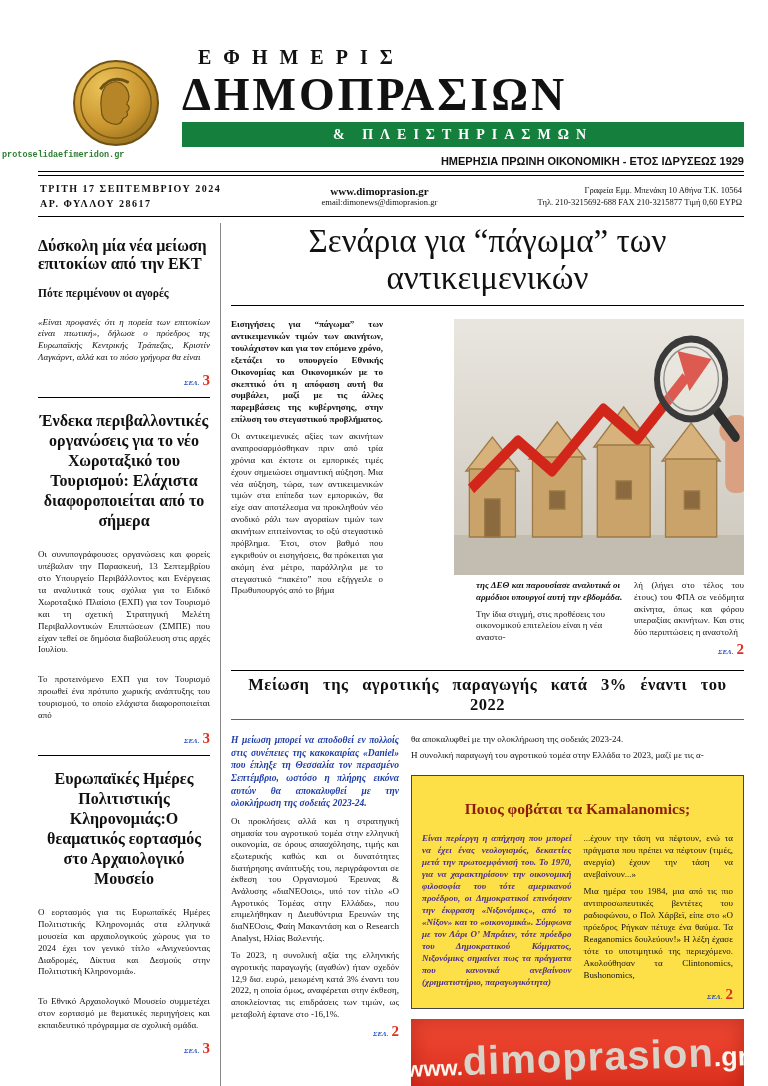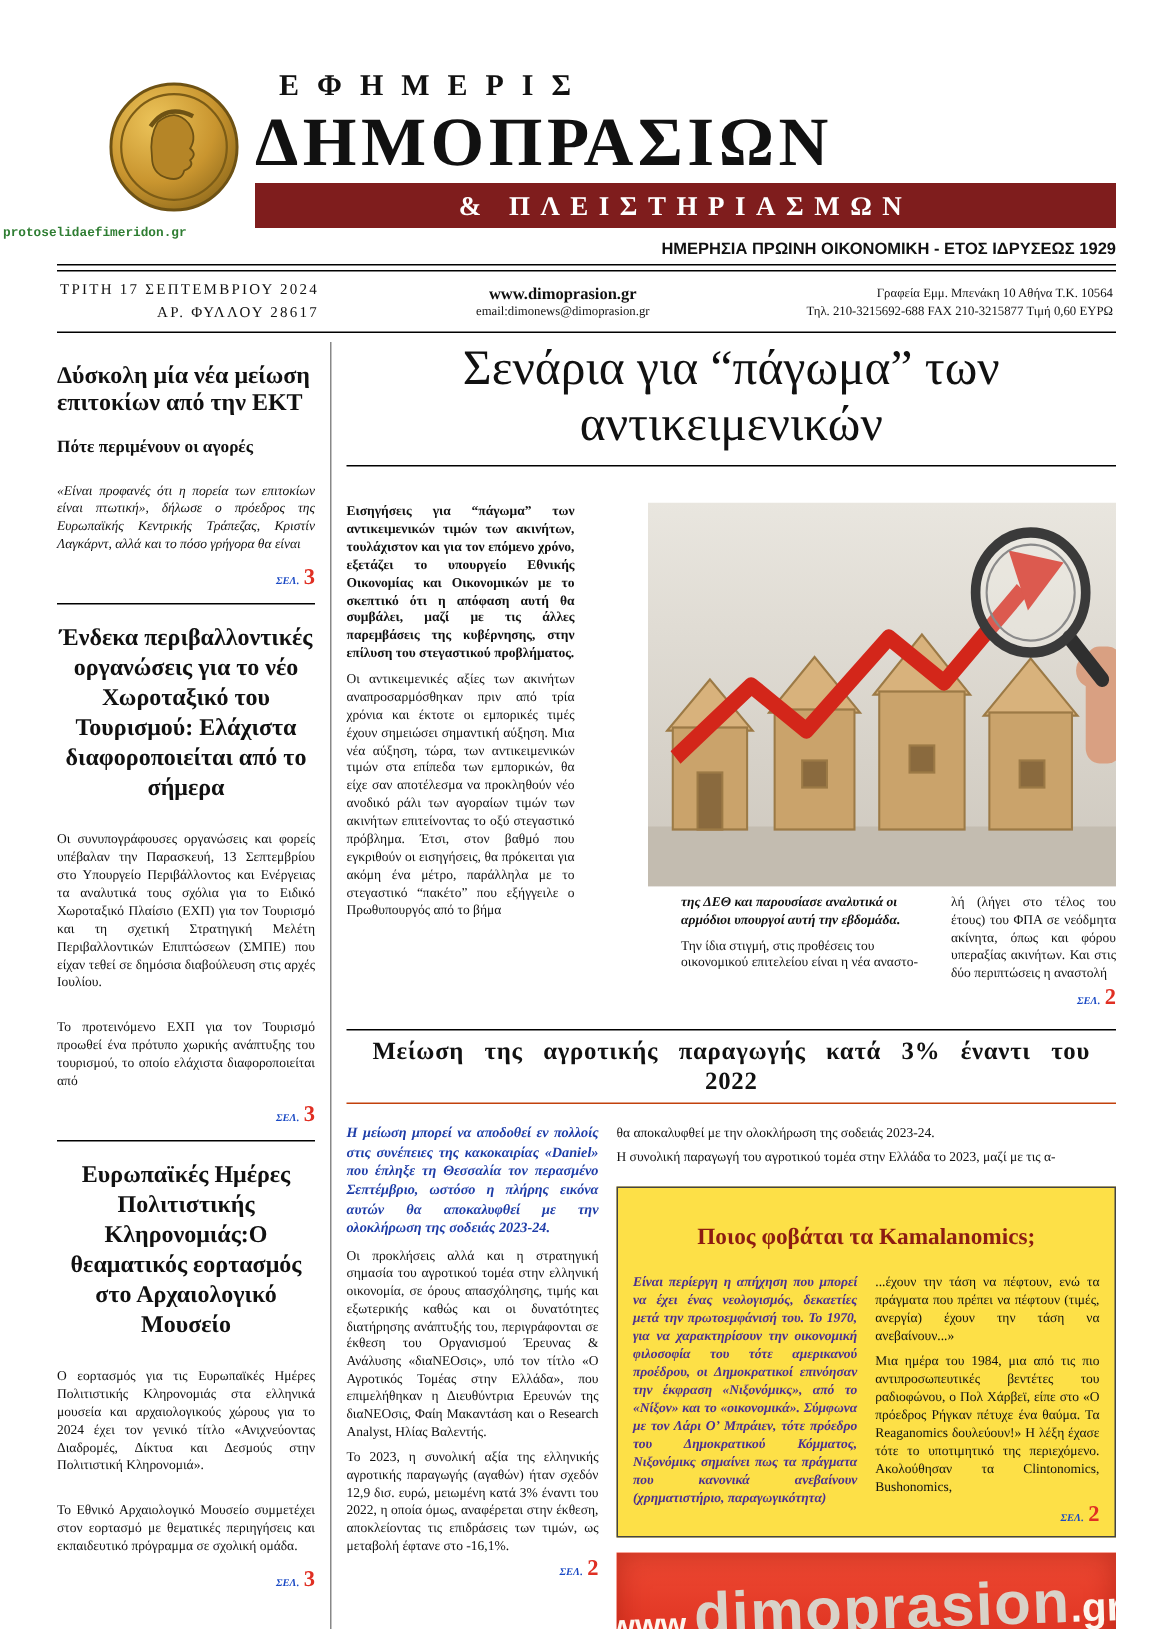--- a/index.html
+++ b/index.html
@@ -8,34 +8,34 @@
     position:relative; overflow:hidden; box-sizing:border-box;
     padding:46px 24px 12px 38px;
     font-family:"Liberation Serif", serif; color:#111;
   }
   .watermark {
     position:absolute; left:2px; top:150px; font-family:Liberation Mono, monospace;
     font-size:8.5px; color:#2e7d32; font-weight:bold;
   }
   
   .masthead { margin-left:34px; }
-  .mast-row { display:flex; align-items:flex-start; gap:10px; }
+  .mast-row { display:flex; align-items:flex-end; gap:22px; }
   .coin { flex:none; margin-top:8px; }
   .coin svg { width:88px; height:88px; display:block; }
   .mast-text { flex:1; }
   .kicker { font-size:20px; font-weight:bold; letter-spacing:12px; padding-left:16px; }
   .title { font-size:46px; font-weight:bold; letter-spacing:3px; line-height:1.05; margin-top:2px; white-space:nowrap; }
-  .banner { margin-top:3px; background:#7f1d1d; color:#fff; text-align:center;
-            font-size:18px; font-weight:bold; letter-spacing:7px; padding:5px 6px 4px; }
+  .banner { margin-top:3px; background:#15803d; color:#fff; text-align:center;
+            font-size:14px; font-weight:bold; letter-spacing:7px; padding:5px 6px 4px; }
   .tagline { text-align:right; font-family:"Liberation Sans",sans-serif; font-size:11px;
              font-weight:bold; margin-top:8px; }
   .rule-double { height:3px; border-top:1px solid #000; border-bottom:1px solid #000; margin-top:4px; }
   
   .infobar { display:flex; justify-content:space-between; align-items:center; padding:5px 2px; }
-  .ib-left { font-weight:normal; font-size:10px; letter-spacing:1.5px; line-height:1.5;text-align:right; }
+  .ib-left { font-weight:bold; font-size:10px; letter-spacing:1.5px; line-height:1.5; }
   .ib-center { text-align:center; }
   .ib-web { font-weight:bold; font-size:11px; }
   .ib-email { font-size:8.5px; }
   .ib-right { text-align:right; font-size:8.5px; line-height:1.5; }
   .rule { border-top:1px solid #000; }
   
   .content { display:flex; margin-top:6px; }
   .left-col { width:172px; flex:none; padding-right:10px; border-right:1px solid #888; }
   .main-col { flex:1; padding-left:10px; min-width:0; }
   
@@ -43,21 +43,21 @@
   .la-sub { font-size:11.5px; font-weight:bold; margin-top:7px; }
   .la-body { font-size:9px; line-height:1.32; text-align:justify; margin-top:18px; }
   .italic { font-style:italic; }
   .divider { border-top:1px solid #000; margin:9px 0; }
   .la-head-c { text-align:center; font-size:16px; font-weight:bold; line-height:1.25; }
   .marker { display:flex; justify-content:flex-end; align-items:baseline; gap:3px; margin-top:3px; }
   .m-label { color:#1a49c4; font-size:7px; font-style:italic; font-weight:bold; }
   .m-num { color:#e02f23; font-size:15px; font-weight:bold; line-height:1; }
   
   .main-head { text-align:center; font-size:33px; font-weight:normal; line-height:1.12; margin:0 30px 8px; }
-  .main-row { display:flex; gap:2px; margin-top:24px; }
+  .main-row { display:flex; gap:24px; margin-top:13px; }
   .main-text { width:152px; flex:none; font-size:9px; line-height:1.32; text-align:justify; }
   .main-text .lead { font-weight:bold; margin:0 0 5px 0; }
   .main-text p { margin:0; }
   .photo-area { flex:1; min-width:0;padding-left:47px; }
   .photo-svg { width:100%; height:256px; display:block; }
   .below-photo { display:flex; gap:10px; margin-top:5px; }
   .captions { flex:1; padding-left:22px; }
   .cap1 { font-size:9px; font-weight:bold; font-style:italic; line-height:1.3; margin:0; }
   .cap2 { font-size:9px; line-height:1.3; margin:5px 0 0 0; }
   .right-snip { width:110px; flex:none; font-size:9px; line-height:1.3; text-align:justify; }

